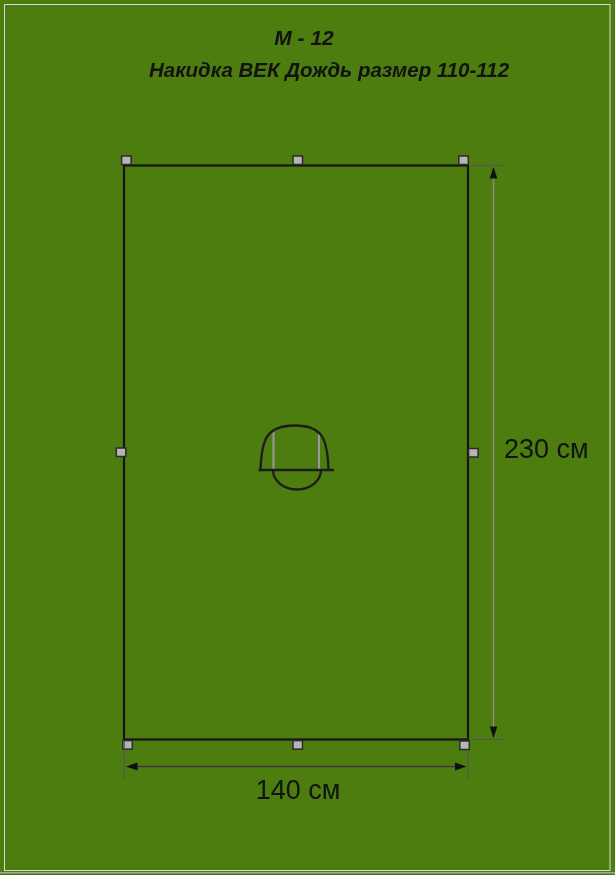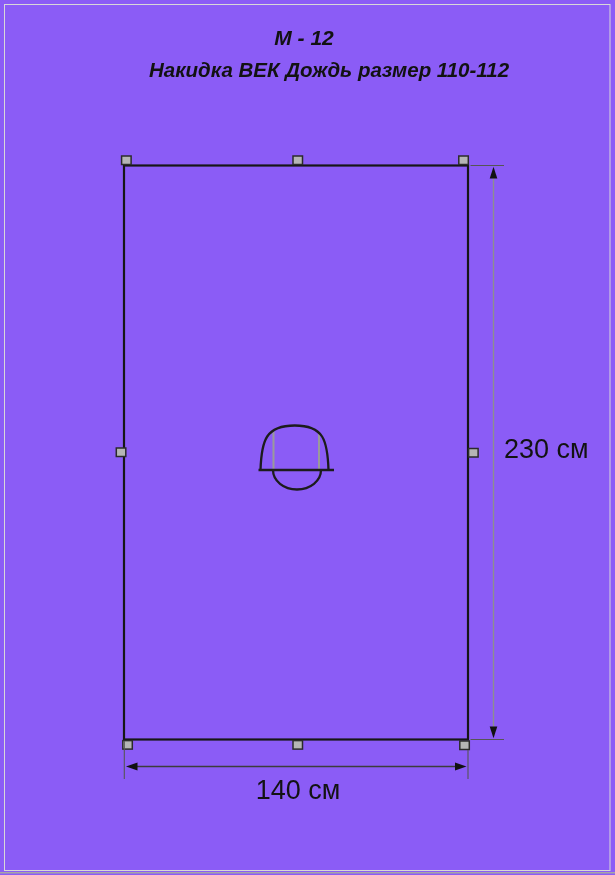--- a/index.html
+++ b/index.html
@@ -4,21 +4,21 @@
 <style>
   html, body {
     margin: 0;
     padding: 0;
     background: #ffffff;
   }
   .sheet {
     position: relative;
     width: 615px;
     height: 875px;
-    background: #8b5cf6;
+    background: #4d7c0f;
     font-family: "Liberation Sans", sans-serif;
     overflow: hidden;
   }
   .sheet svg { display: block; }
 
   
   .outline       { fill: none; stroke: #161616; stroke-width: 2.2; }
   .hood-line     { fill: none; stroke: #1c1c1c; stroke-width: 2.3; }
   .fold-line     { fill: none; stroke: #9a9a9a; stroke-width: 2;   }
   .marker        { fill: #b5b5b5; stroke: #2b2b2b; stroke-width: 1.5; }

